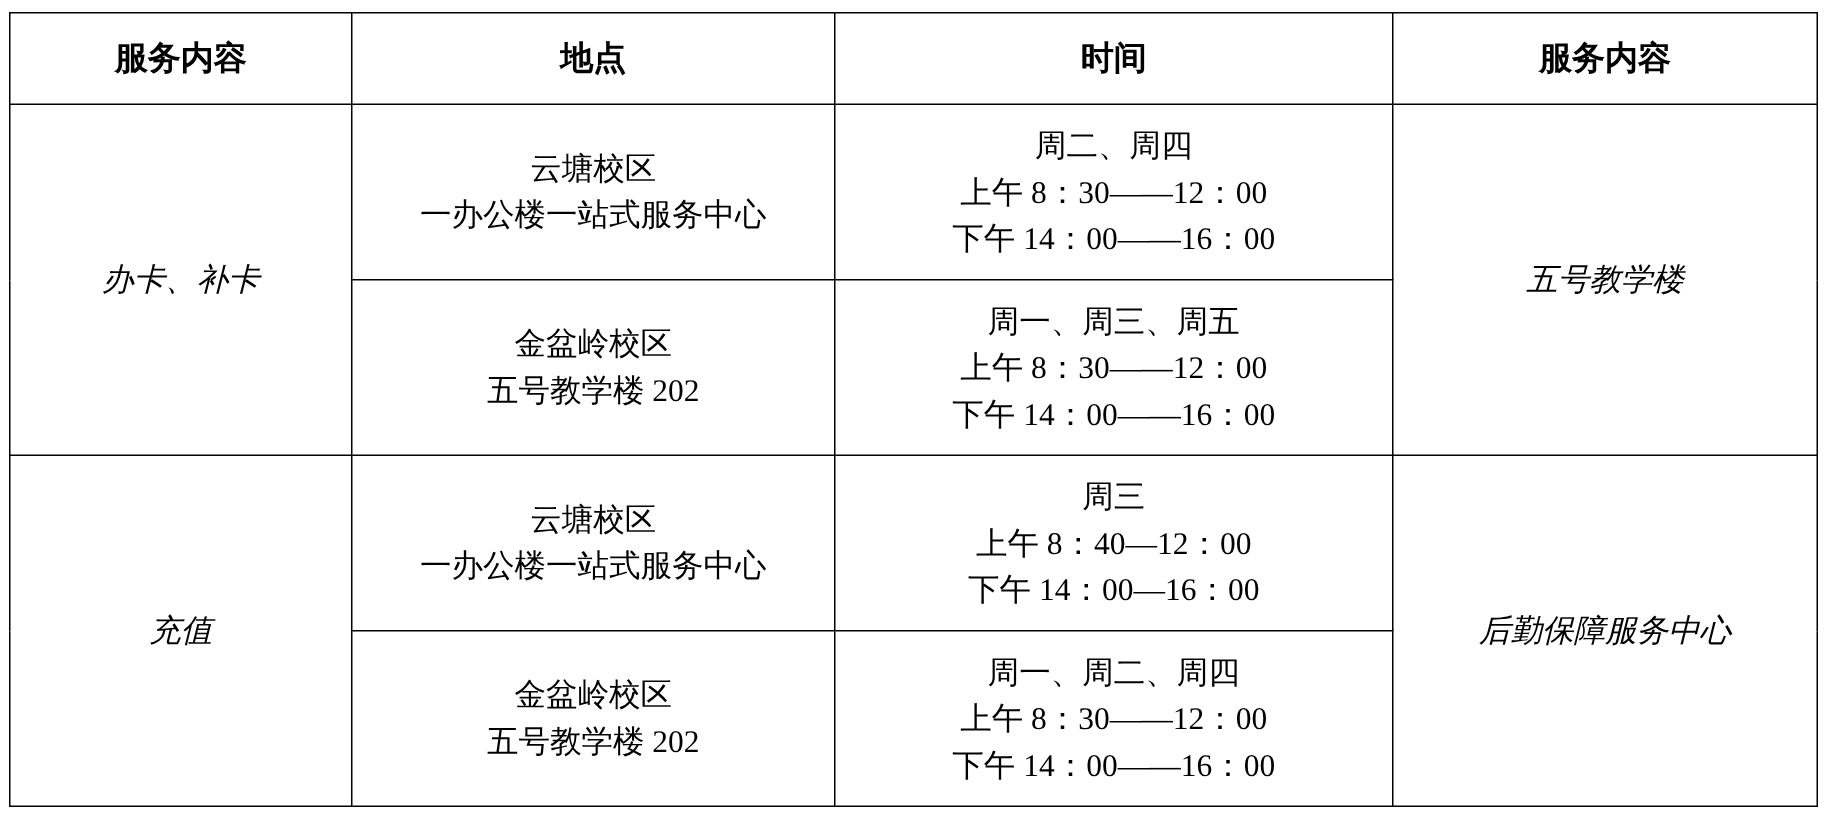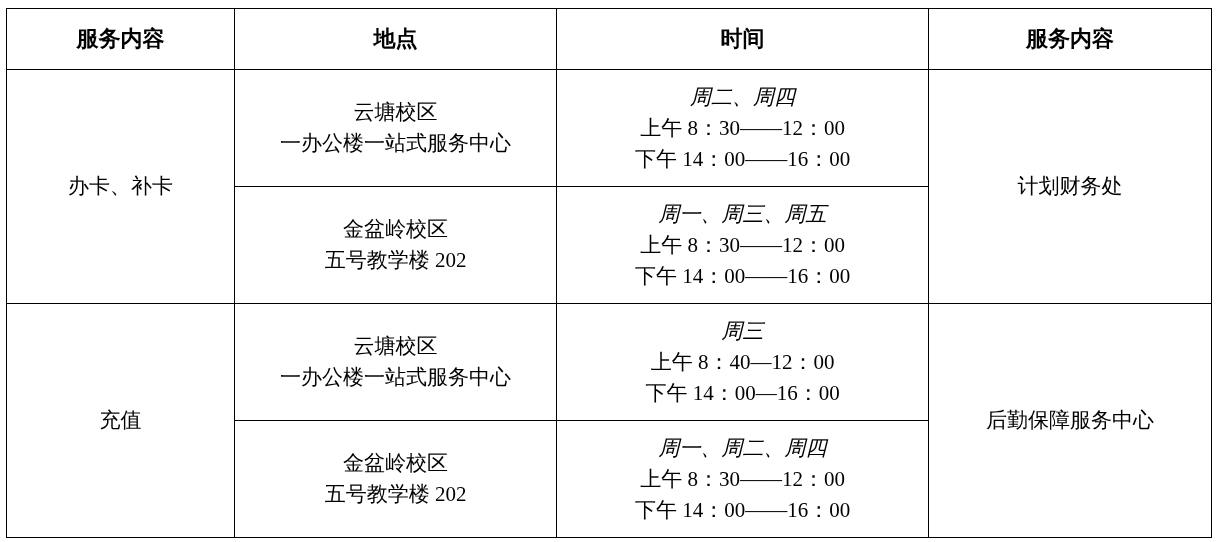--- a/index.html
+++ b/index.html
@@ -45,28 +45,28 @@
   col.c-time    { width: 372px; }
   col.c-dept    { width: 283px; }
 
   td.place-cell,
   td.time-cell {
     height: 108px;
   }
   td.service-cell,
   td.dept-cell {
     font-size: 21px;
+    font-style: italic;
   }
   .line {
     display: block;
     white-space: nowrap;
   }
   .time-cell .line:first-child {
     margin-bottom: 1px;
-    font-style: italic;
   }
   .place-cell .line {
     line-height: 1.5;
   }
 </style>
 </head>
 <body>
 
 <div class="sheet">
   <table class="service-table">
@@ -90,21 +90,21 @@
         <td class="service-cell" rowspan="2">办卡、补卡</td>
         <td class="place-cell">
           <span class="line">云塘校区</span>
           <span class="line">一办公楼一站式服务中心</span>
         </td>
         <td class="time-cell">
           <span class="line">周二、周四</span>
           <span class="line">上午 8：30——12：00</span>
           <span class="line">下午 14：00——16：00</span>
         </td>
-        <td class="dept-cell" rowspan="2">计划财务处</td>
+        <td class="dept-cell" rowspan="2">五号教学楼</td>
       </tr>
       <tr>
         <td class="place-cell">
           <span class="line">金盆岭校区</span>
           <span class="line">五号教学楼 202</span>
         </td>
         <td class="time-cell">
           <span class="line">周一、周三、周五</span>
           <span class="line">上午 8：30——12：00</span>
           <span class="line">下午 14：00——16：00</span>

